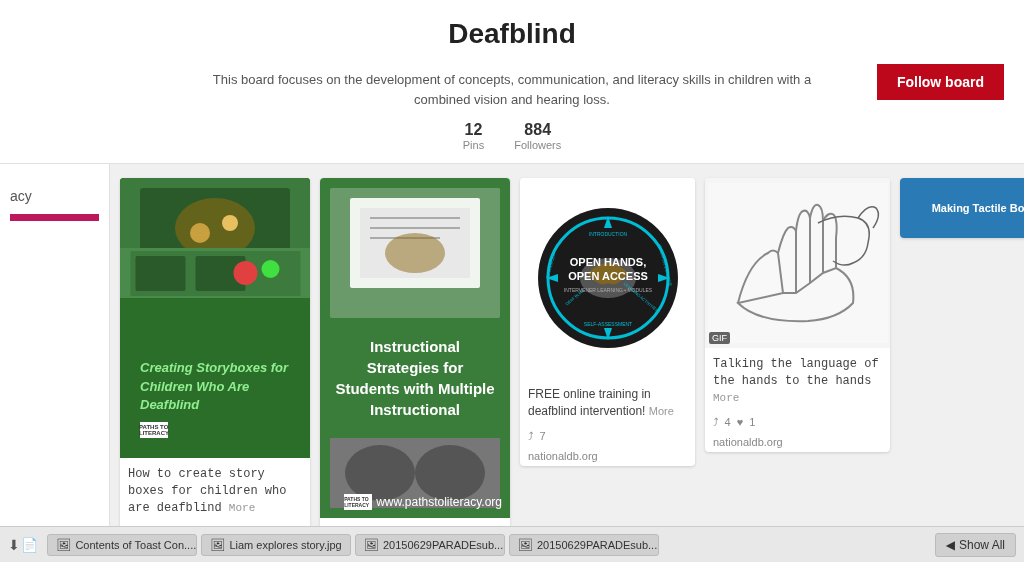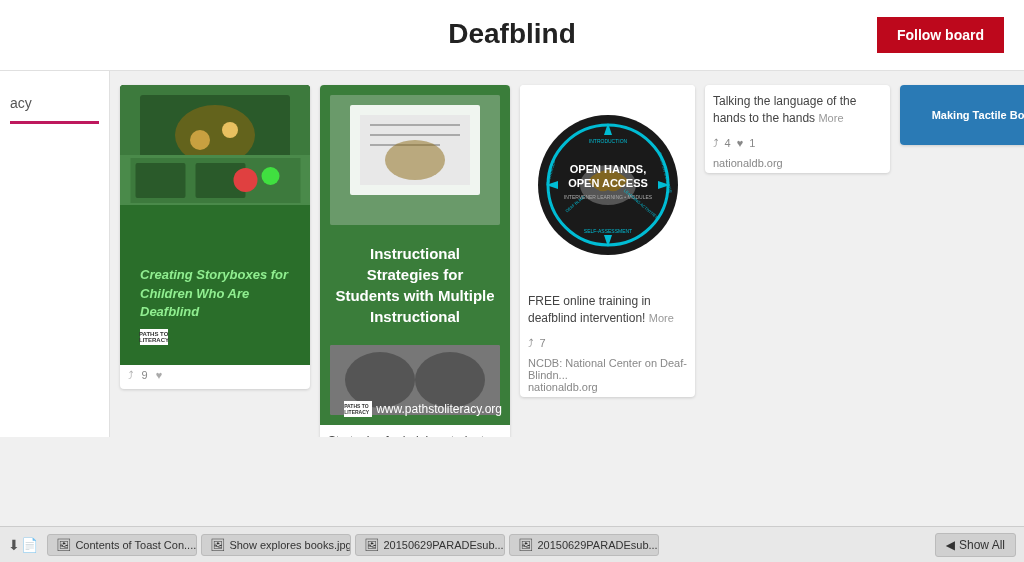--- a/index.html
+++ b/index.html
@@ -10,21 +10,21 @@
       background: #fff;
       text-align: center;
       padding: 18px 20px 12px;
       border-bottom: 1px solid #e0e0e0;
       position: relative;
     }
     .header h1 {
       font-size: 28px;
       font-weight: bold;
       color: #222;
-      margin-bottom: 8px;
+      margin-bottom: 20px;
     }
     .header p {
       font-size: 13px;
       color: #555;
       max-width: 600px;
       margin: 0 auto 12px;
       line-height: 1.5;
     }
     .header-stats {
       display: flex;
@@ -61,21 +61,21 @@
       width: 110px;
       background: #fff;
       border-right: 1px solid #e0e0e0;
       padding: 14px 10px;
       flex-shrink: 0;
     }
     .sidebar-item {
       font-size: 14px;
       color: #555;
       padding: 10px 0;
-      border-bottom: 3px solid #be185d;
+      border-bottom: 7px solid #be185d;
       cursor: pointer;
     }
 
     
     .pins-area {
       flex: 1;
       overflow: hidden;
       padding: 14px 10px;
       display: flex;
       gap: 10px;
@@ -132,21 +132,21 @@
       font-size: 9px;
       color: #ccc;
     }
     .paths-logo {
       width: 28px; height: 16px;
       background: #fff;
       display: flex; align-items: center; justify-content: center;
       font-size: 6px; color: #333; font-weight: bold;
     }
     .pin-body { padding: 8px; }
-    .pin-desc { font-size: 12px; color: #444; line-height: 1.4; }
+    .pin-desc { font-size: 12px; color: #444; line-height: 1.4; font-family: Liberation Mono, monospace; }
     .pin-more { color: #999; font-size: 11px; cursor: pointer; }
     .pin-actions { display: flex; align-items: center; gap: 8px; padding: 4px 8px 8px; font-size: 11px; color: #888; }
     .pin-action-icon { color: #aaa; }
 
     
     .pin-card-2 { width: 190px; }
     .pin-img-2 {
       width: 100%;
       height: 340px;
       background: #3a7d3a;
@@ -256,20 +256,31 @@
       background: #2a7ab5;
       display: flex; align-items: center; justify-content: center;
     }
     .tactile-label { color: #fff; font-size: 11px; font-weight: bold; }
   </style>
 </head>
 <body>
 
 <div class="header">
   <h1>Deafblind</h1>
+  <p>This board focuses on the development of concepts, communication, and literacy skills in children with a combined vision and hearing loss.</p>
+  <div class="header-stats">
+    <div class="stat">
+      <div class="stat-number">12</div>
+      <div class="stat-label">Pins</div>
+    </div>
+    <div class="stat">
+      <div class="stat-number">884</div>
+      <div class="stat-label">Followers</div>
+    </div>
+  </div>
   <button class="follow-btn">Follow board</button>
 </div>
 
 <div class="content-area">
 
   <div class="sidebar">
     <div class="sidebar-item">acy</div>
   </div>
 
   <div class="pins-area">
@@ -297,20 +308,26 @@
             </svg>
           </div>
         </div>
         <div class="pin-img-1-bottom">
           <div class="pin-title-green">Creating Storyboxes for Children Who Are Deafblind</div>
           <div class="paths-badge">
             <div class="paths-logo">PATHS TO LITERACY</div>
           </div>
         </div>
       </div>
+      <div class="pin-body">
+        <div class="pin-desc">
+          <span>How to create story boxes for children who are deafblind</span>
+          <span class="pin-more">More</span>
+        </div>
+      </div>
       <div class="pin-actions">
         <span class="pin-action-icon">⤴</span>
         <span>9</span>
         <span class="pin-action-icon">♥</span>
       </div>
     </div>
 
     <div class="pin-card pin-card-2">
       <div class="pin-img-2">
         <div style="width:100%;height:130px;background:#5a8a5a;border-radius:2px;overflow:hidden;">
@@ -376,26 +393,43 @@
       </div>
       <div class="pin-free-text">
         <span>FREE online training in deafblind intervention!</span>
         <span class="pin-more">More</span>
       </div>
       <div class="pin-count">
         <span>⤴</span>
         <span>7</span>
       </div>
       <div class="pin-source">
-        <div>NCDB: National Center on Deaf-Blindn...</div>
         <div>nationaldb.org</div>
       </div>
     </div>
 
     <div class="pin-card pin-card-4">
+      <div class="pin-img-4-wrap" style="position:relative;">
+        <div class="pin-img-4">
+          <svg width="180" height="160" viewBox="0 0 180 160">
+            <rect width="180" height="160" fill="#f8f8f8"></rect>
+
+            <path d="M30,120 Q40,80 60,70 Q65,65 70,70 L75,110" fill="none" stroke="#888" stroke-width="2"></path>
+            <path d="M70,70 Q75,50 80,45 Q85,42 88,48 L88,110" fill="none" stroke="#888" stroke-width="2"></path>
+            <path d="M88,48 Q90,30 95,28 Q100,26 102,35 L102,100" fill="none" stroke="#888" stroke-width="2"></path>
+            <path d="M102,35 Q105,20 110,22 Q115,24 115,38 L115,90" fill="none" stroke="#888" stroke-width="2"></path>
+            <path d="M115,38 Q120,28 126,32 Q130,38 128,55 L128,85" fill="none" stroke="#888" stroke-width="2"></path>
+            <path d="M30,120 Q50,140 100,138 Q130,136 145,120 Q148,95 128,85 L115,90 L102,100 L88,110 L75,110 Z" fill="none" stroke="#888" stroke-width="2"></path>
+
+            <path d="M110,40 Q130,30 150,35 Q165,40 160,60 Q158,75 145,80 Q135,85 125,78" fill="none" stroke="#666" stroke-width="1.5"></path>
+            <path d="M150,35 Q160,20 168,25 Q174,32 165,45" fill="none" stroke="#666" stroke-width="1.5"></path>
+          </svg>
+        </div>
+        <div class="gif-badge">GIF</div>
+      </div>
       <div class="pin-body">
         <div class="pin-desc">
           <span>Talking the language of the hands to the hands</span>
           <span class="pin-more">More</span>
         </div>
       </div>
       <div class="pin-count">
         <span>⤴</span>
         <span>4</span>
         <span>♥</span>
@@ -422,21 +456,21 @@
   </div>
 
   <div class="taskbar-btn">
     <span class="file-icon">🖼</span>
     <span>Contents of Toast Con....jpg</span>
 
   </div>
 
   <div class="taskbar-btn">
     <span class="file-icon">🖼</span>
-    <span>Show explores books.jpg</span>
+    <span>Liam explores story.jpg</span>
 
   </div>
 
   <div class="taskbar-btn">
     <span class="file-icon">🖼</span>
     <span>20150629PARADEsub....jpg</span>
 
   </div>
 
   <div class="taskbar-btn">

